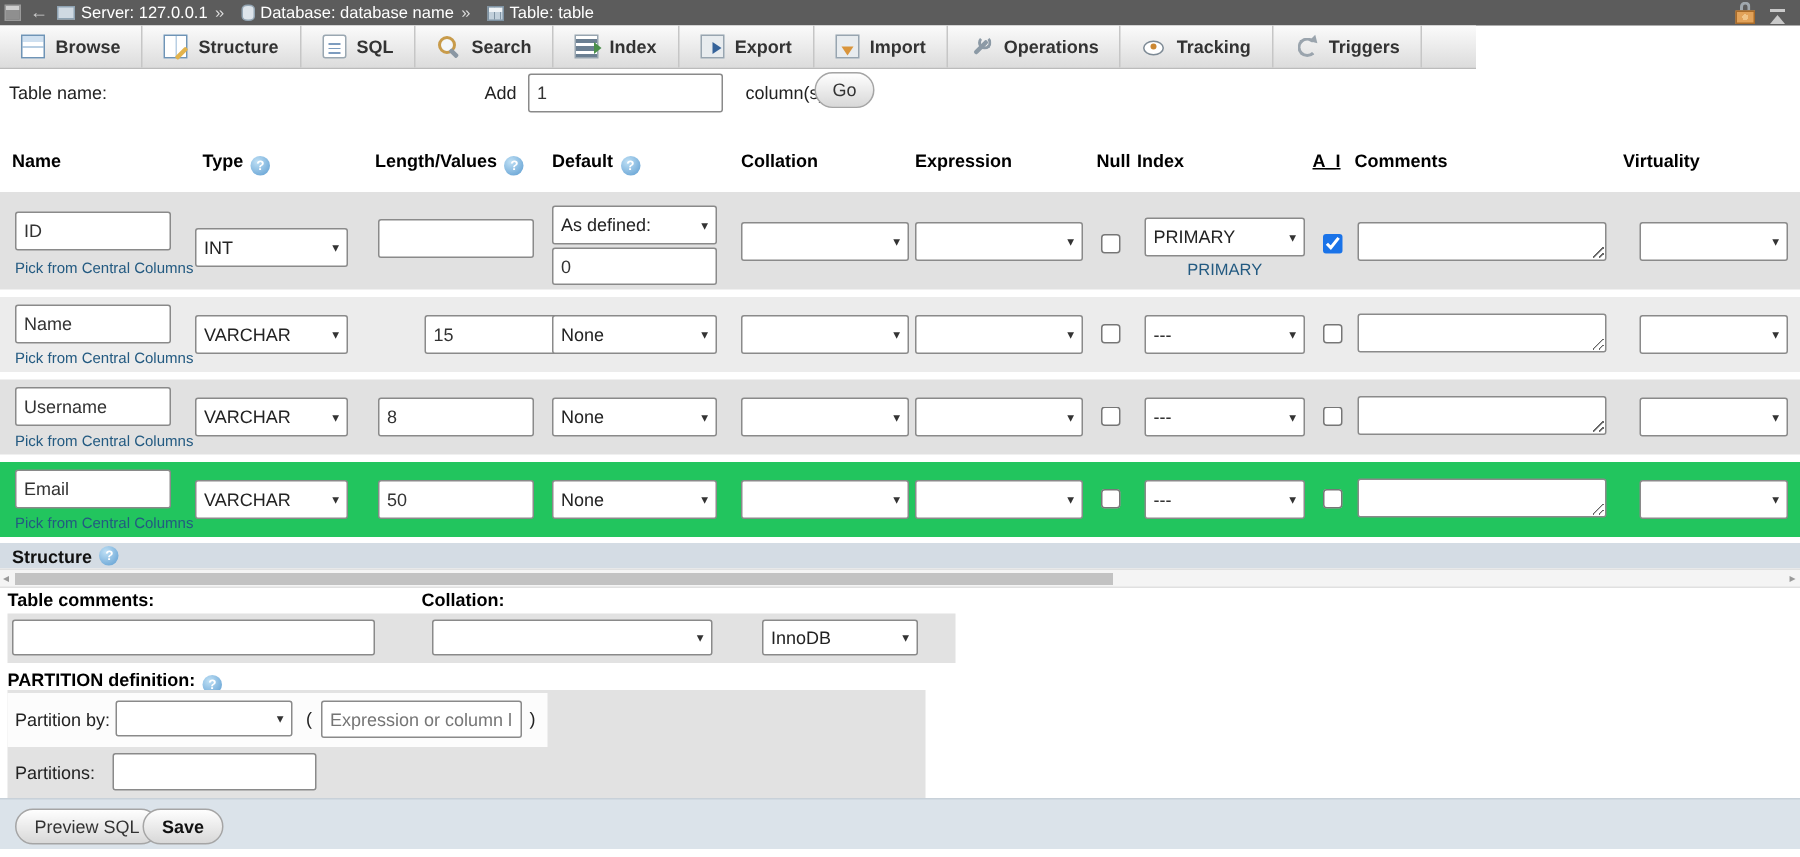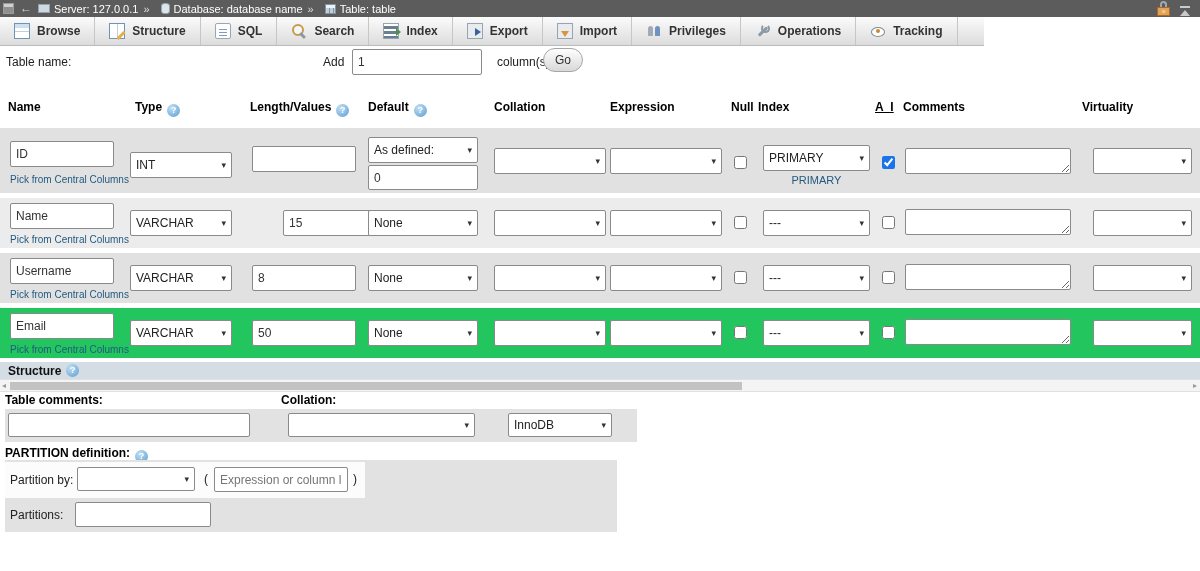--- a/index.html
+++ b/index.html
@@ -149,30 +149,30 @@
       </div>
     <div class="tab">
         <span class="ti ti-export"></span>
         <span>Export</span>
       </div>
     <div class="tab">
         <span class="ti ti-import"></span>
         <span>Import</span>
       </div>
     <div class="tab">
-        <span class="ti ti-privileges"></span>
-        <span>Privileges</span>
-      </div>
-    <div class="tab">
         <span class="ti ti-operations"></span>
         <span>Operations</span>
       </div>
     <div class="tab">
         <span class="ti ti-tracking"></span>
         <span>Tracking</span>
+      </div>
+    <div class="tab">
+        <span class="ti ti-triggers"></span>
+        <span>Triggers</span>
       </div>
   </div>
 
   <span class="plain" style="left:6px; top:55px;">Table name:</span>
   <span class="plain" style="left:323px; top:55px;">Add</span>
   <input class="inp" style="left: 352px; top: 49px; width: 130px;" type="text" value="1">
   <span class="plain" style="left:497px; top:55px;">column(s)</span>
   <button class="pill" style="position:absolute; left:543px; top:48px; padding:4px 11px;">Go</button>
 
   <span class="hlabel" style="left:8px; top:100px;">Name</span>
@@ -352,14 +352,18 @@
   <div class="sel" style="left:77px; top:467px; width:118px; height:24px;">
       <span></span>
       <span class="chev">▾</span>
     </div>
   <span class="plain" style="left:204px; top:472px;">(</span>
   <input class="inp" style="left: 214px; top: 467px; width: 134px; height: 25px;" type="text" placeholder="Expression or column list">
   <span class="plain" style="left:353px; top:472px;">)</span>
   <span class="plain" style="left:10px; top:508px;">Partitions:</span>
   <input class="inp" style="left: 75px; top: 502px; width: 136px; height: 25px;" type="text" value="">
 
+  <div id="footer">
+    <button class="pill" id="btn-preview">Preview SQL</button>
+    <button class="pill" id="btn-save">Save</button>
+  </div>
 
 </div>
 
 </body></html>

